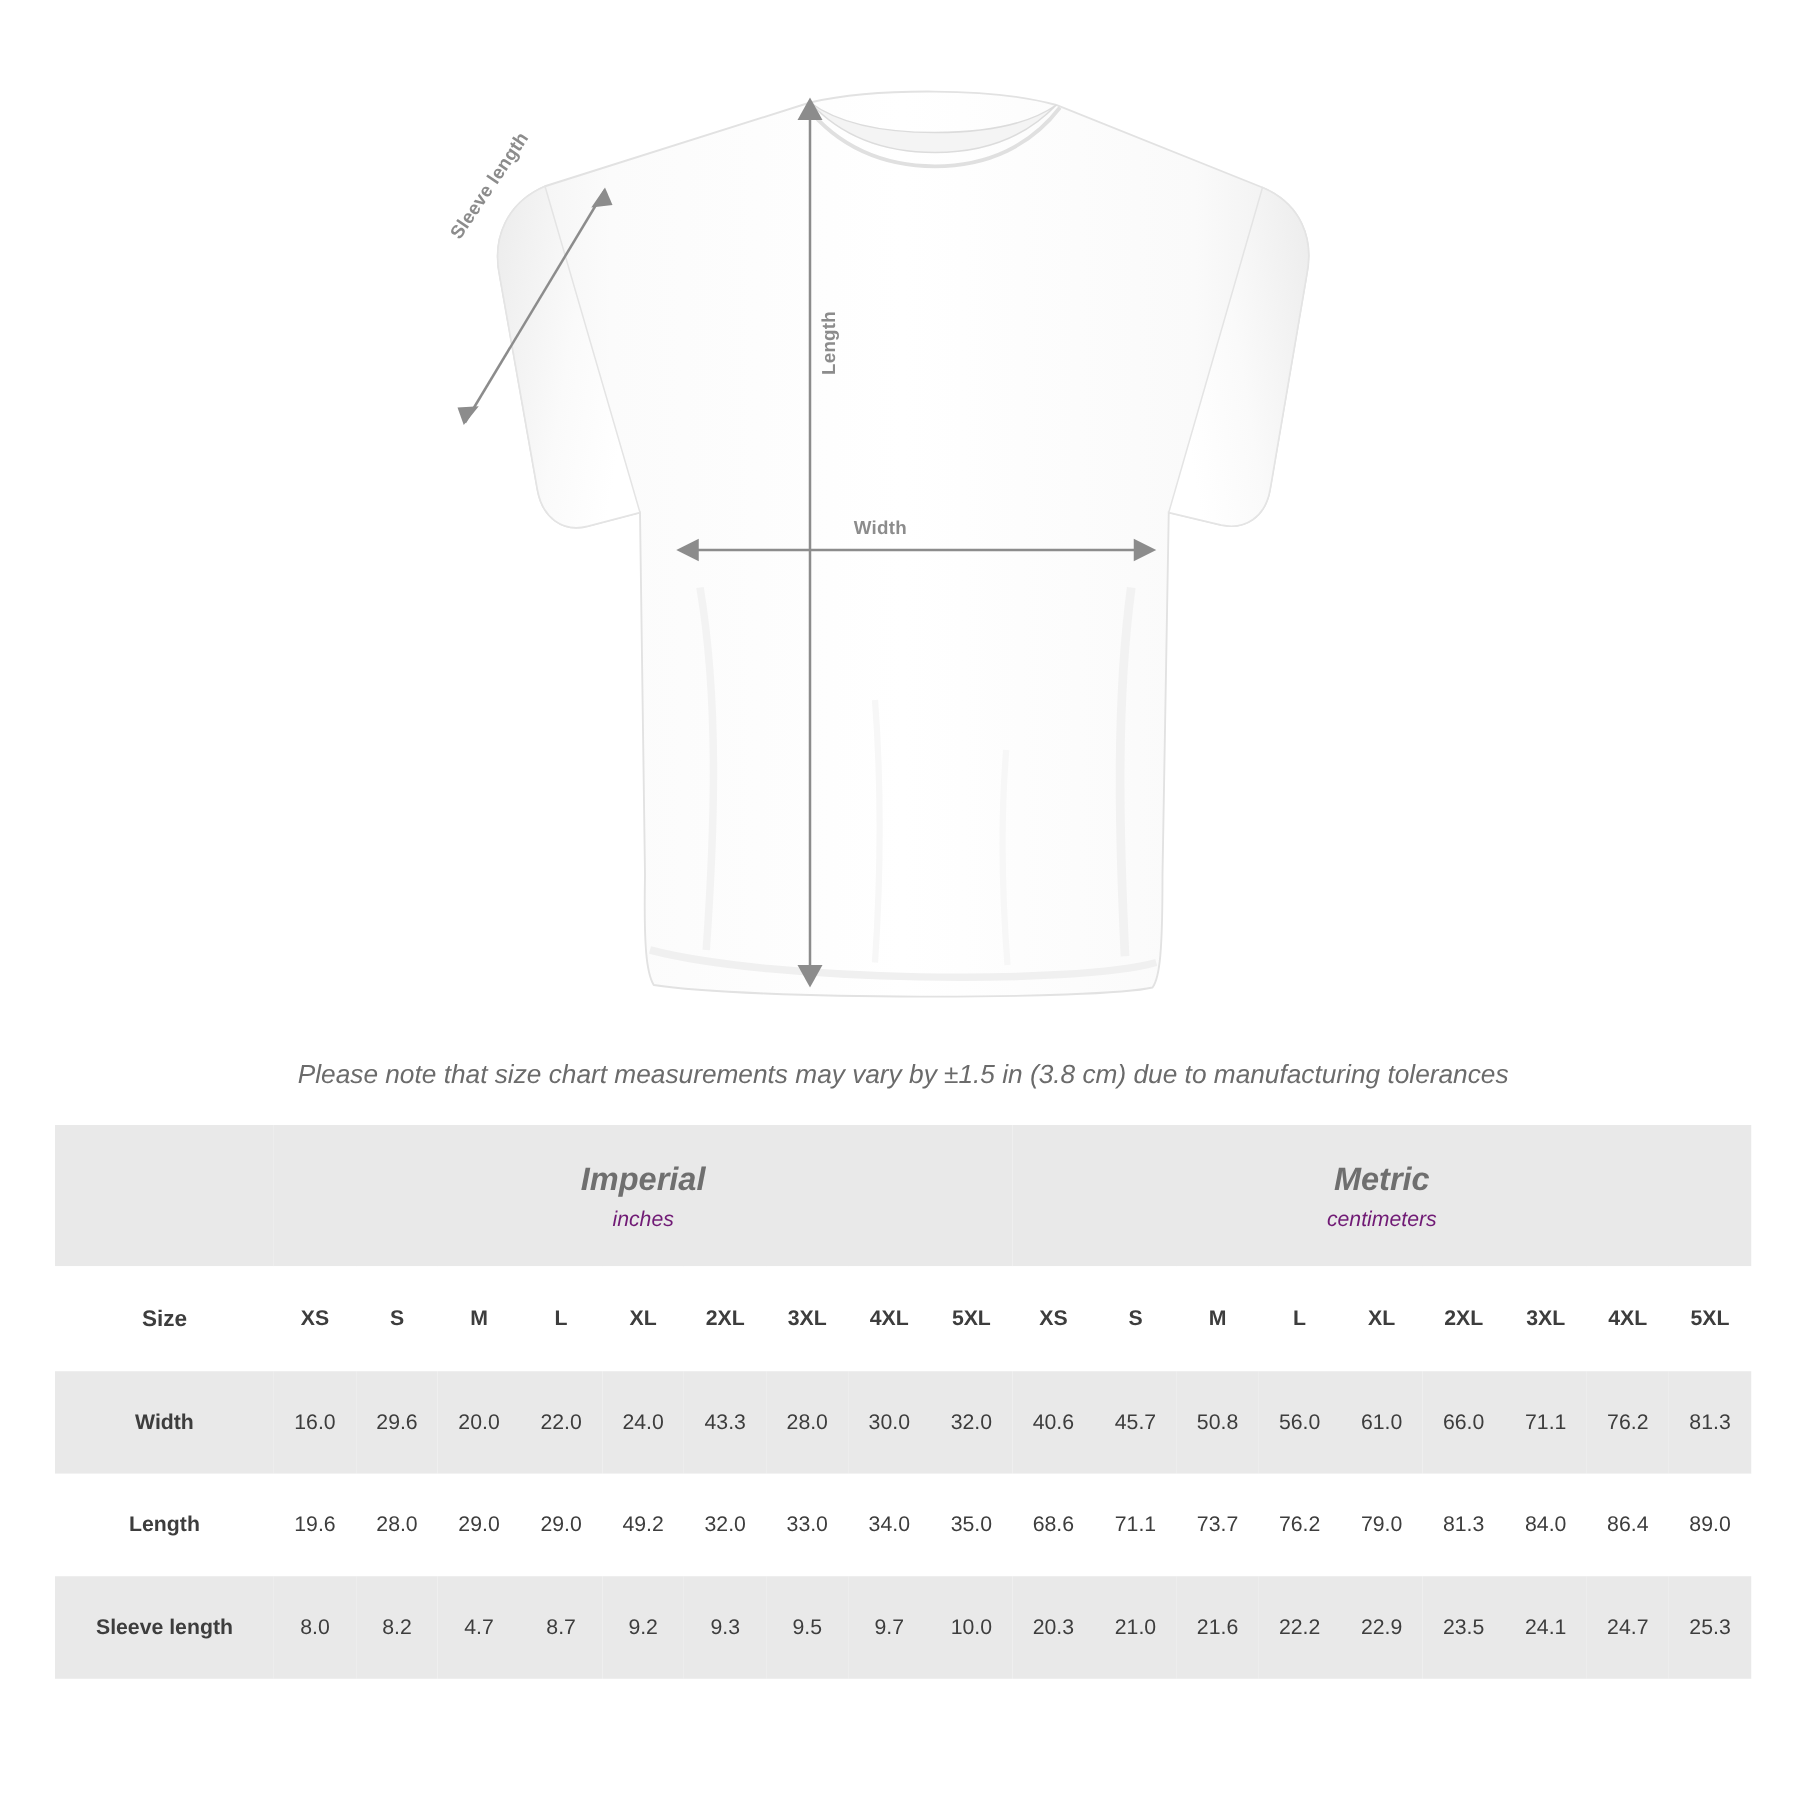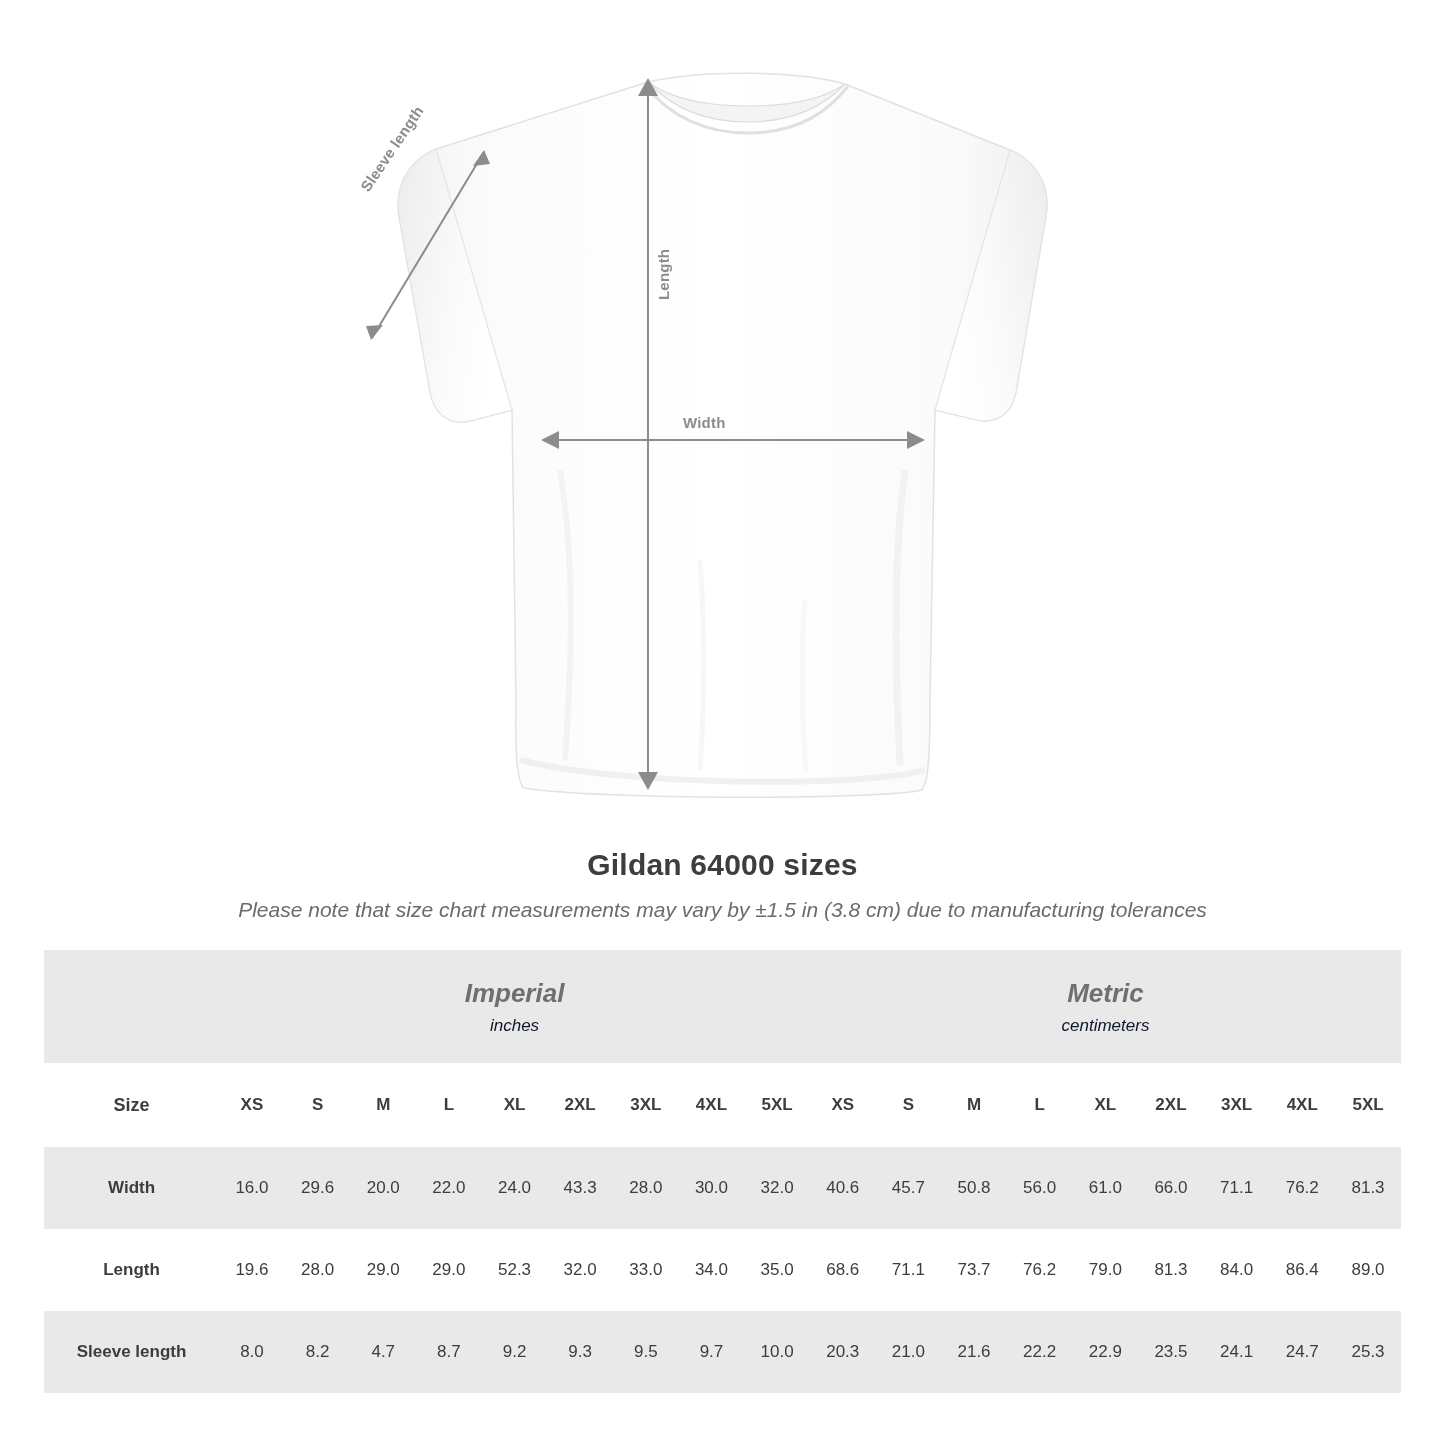--- a/index.html
+++ b/index.html
@@ -103,21 +103,21 @@
   .unit-name {
     font-size: 26px;
     font-style: italic;
     font-weight: bold;
     color: #6f6f6f;
     line-height: 1.25;
   }
   .unit-sub {
     font-size: 17px;
     font-style: italic;
-    color: #0f172a;
+    color: #701a75;
     margin-top: 6px;
   }
 
   .head-row td {
     height: 84px;
     background: #ffffff;
     font-weight: bold;
     font-size: 18px;
     color: #3d3d3d;
   }
@@ -224,21 +224,20 @@
         <polygon points="925,440 907,431 907,449"></polygon>
       </g>
     </svg>
 
     <div class="dim-label label-sleeve">Sleeve length</div>
     <div class="dim-label label-length">Length</div>
     <div class="dim-label label-width">Width</div>
   </div>
 
   <div class="title-block">
-    <h1 class="chart-title">Gildan 64000 sizes</h1>
     <div class="chart-note">Please note that size chart measurements may vary by ±1.5 in (3.8 cm) due to manufacturing tolerances</div>
   </div>
 
   <div class="table-wrap">
     <table class="size-table">
       <colgroup>
         <col class="col-label">
         <col class="col-cell">
           <col class="col-cell">
           <col class="col-cell">
@@ -314,21 +313,21 @@
           <td>76.2</td>
           <td>81.3</td>
         </tr>
 
         <tr class="data-row plain">
           <td class="rowlabel">Length</td>
           <td>19.6</td>
           <td>28.0</td>
           <td>29.0</td>
           <td>29.0</td>
-          <td>52.3</td>
+          <td>49.2</td>
           <td>32.0</td>
           <td>33.0</td>
           <td>34.0</td>
           <td>35.0</td>
           <td>68.6</td>
           <td>71.1</td>
           <td>73.7</td>
           <td>76.2</td>
           <td>79.0</td>
           <td>81.3</td>

